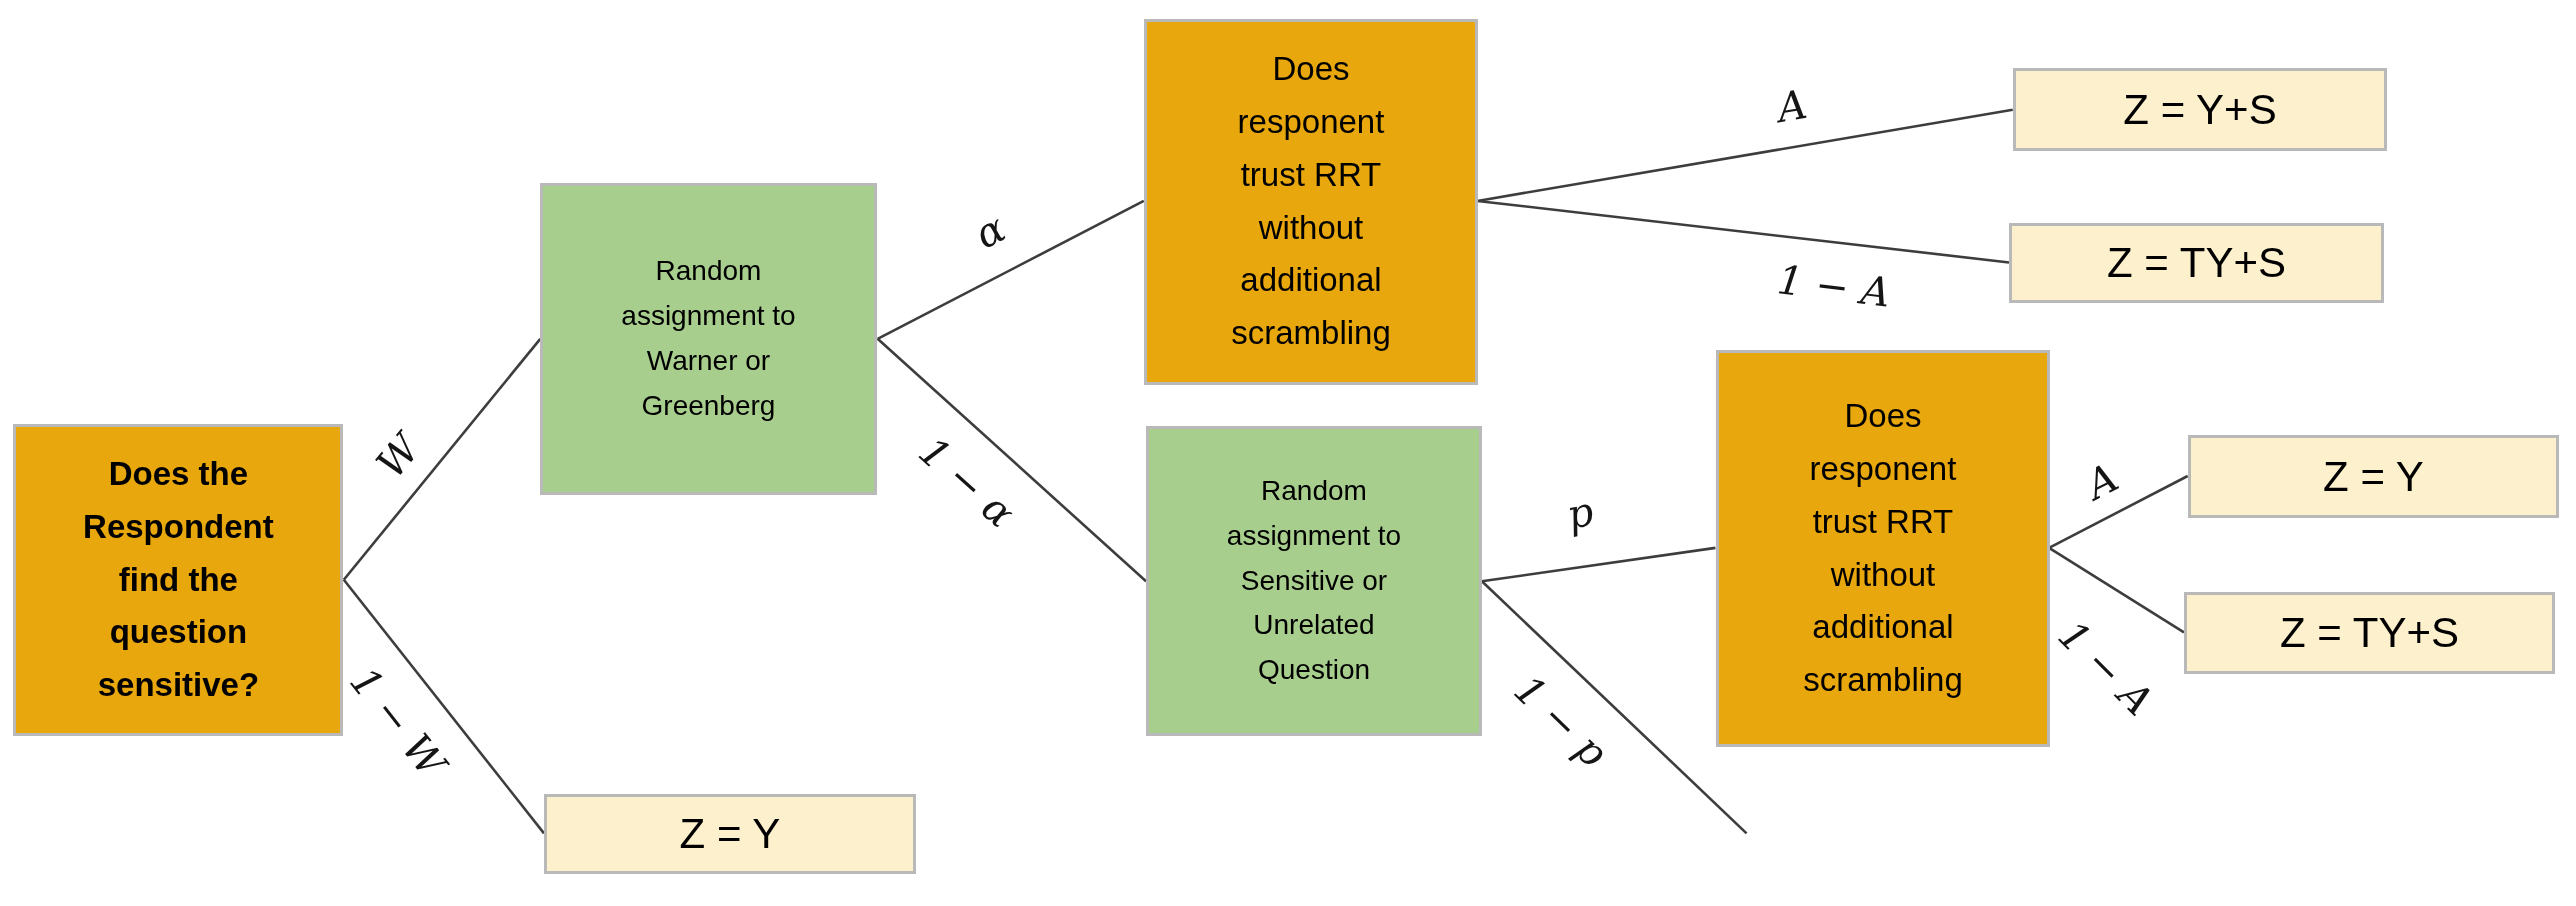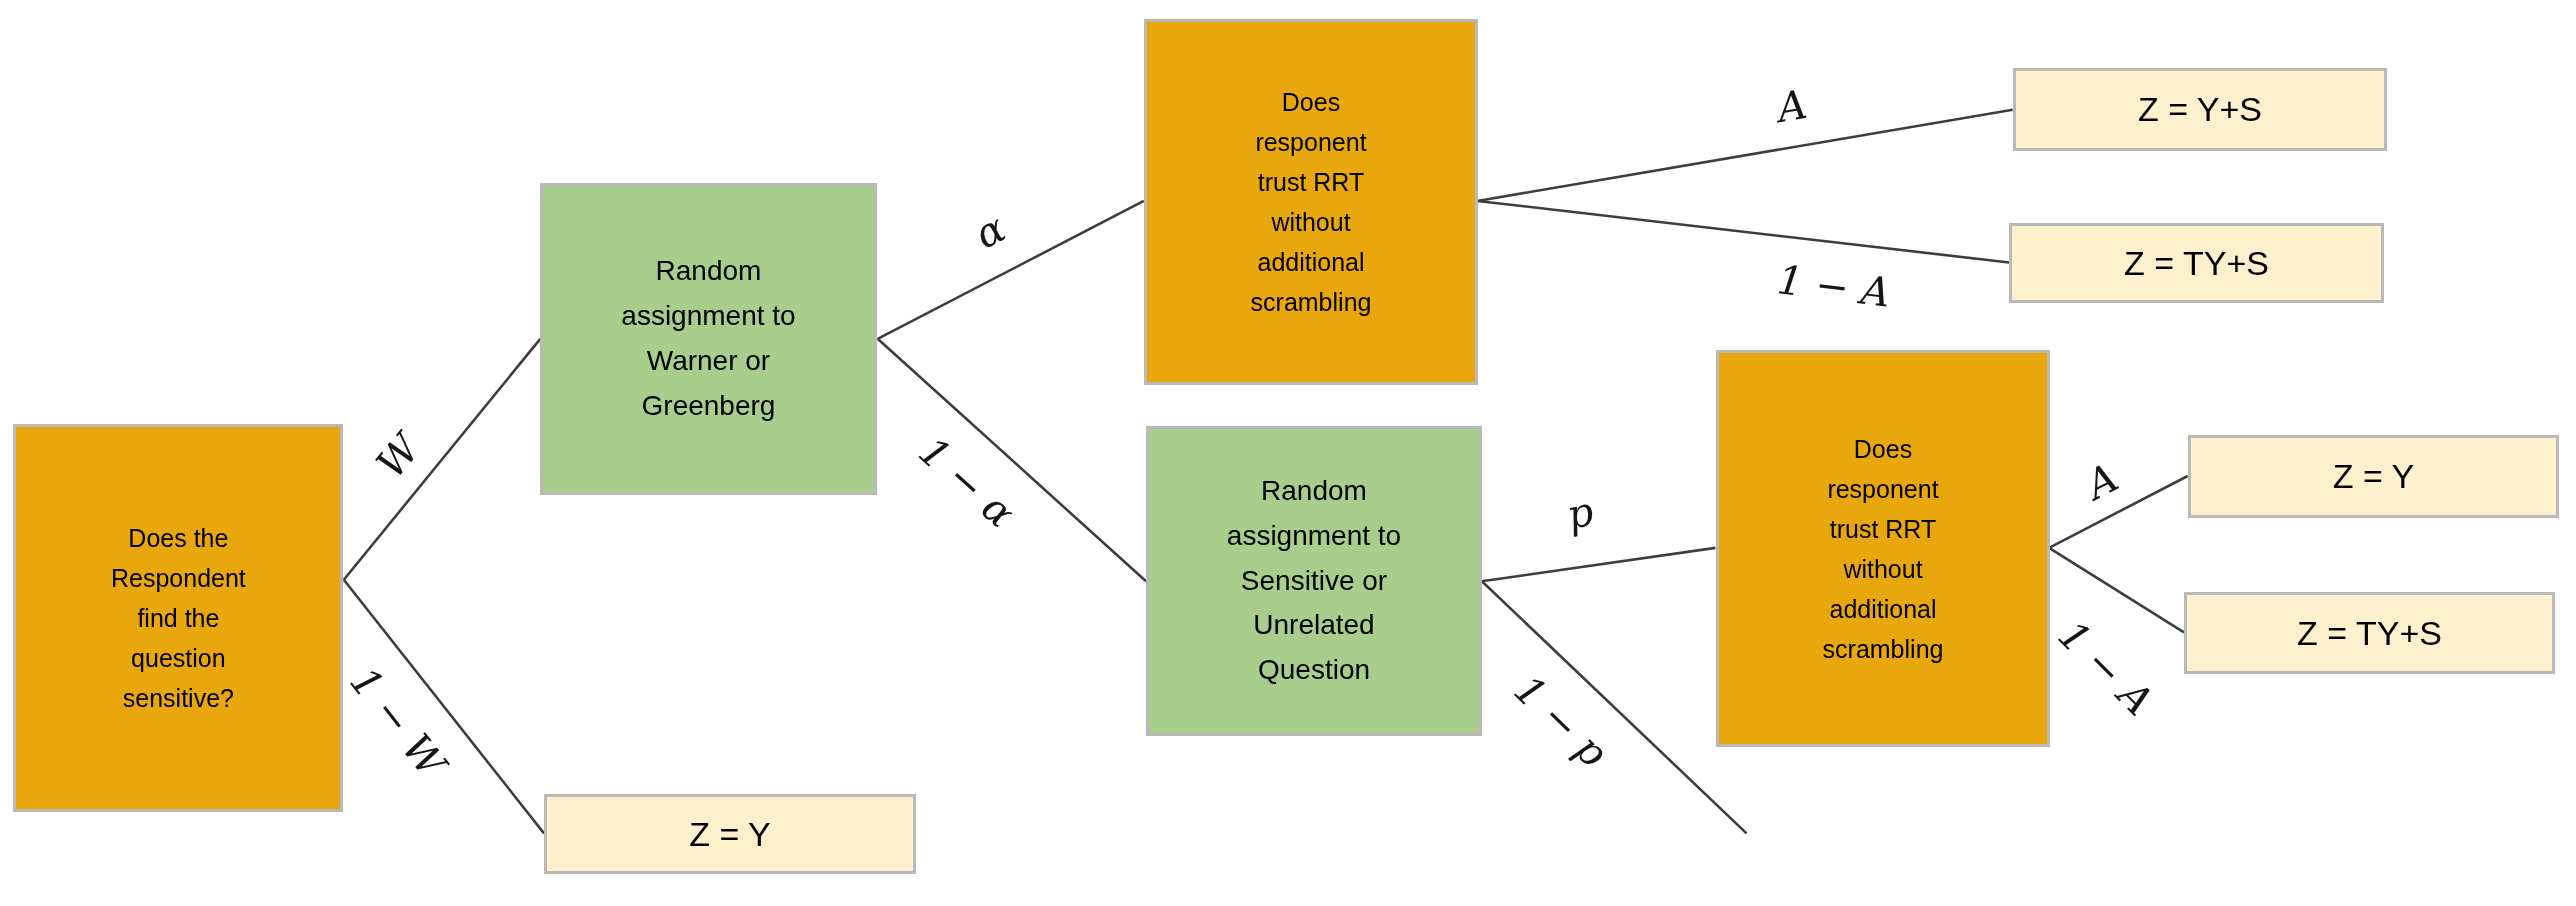--- a/index.html
+++ b/index.html
@@ -26,33 +26,33 @@
     box-sizing: border-box;
     display: flex;
     align-items: center;
     justify-content: center;
     text-align: center;
     white-space: pre-line;
   }
   .node.question {
     background: var(--question-fill, #e8a70c);
     border: 3.7px solid var(--box-border, #b9b9b9);
-    font-size: 25px;
+    font-size: 33px;
     line-height: 1.6;
   }
   .node.assignment {
     background: var(--assignment-fill, #a8ce8e);
     border: 3.7px solid var(--box-border, #b9b9b9);
     font-size: 28px;
     line-height: 1.6;
   }
   .node.outcome {
     background: var(--outcome-fill, #fcf0cd);
     border: 3.7px solid var(--box-border, #b9b9b9);
-    font-size: 34px;
+    font-size: 42px;
   }
   .edge-label {
     position: absolute;
     font-family: "DejaVu Serif", serif;
     font-style: italic;
     font-size: 40px;
     white-space: nowrap;
     color: #151515;
     transform: translate(-50%, -50%) rotate(var(--r, 0deg));
   }
@@ -68,21 +68,21 @@
     <line x1="1183" y1="457" x2="1542" y2="271"></line>
     <line x1="1183" y1="457" x2="1545" y2="784"></line>
     <line x1="1992" y1="271" x2="2714" y2="148"></line>
     <line x1="1992" y1="271" x2="2709" y2="354"></line>
     <line x1="1998" y1="784" x2="2313" y2="739"></line>
     <line x1="1998" y1="784" x2="2355" y2="1124"></line>
     <line x1="2763" y1="739" x2="2950" y2="642"></line>
     <line x1="2763" y1="739" x2="2945" y2="853"></line>
   </svg>
 
-  <div class="node question" style="left:13.4px;   top:424px;  width:330px; height:388px;">Does the
+  <div class="node question" style="left:13.4px;   top:424px;  width:330px; height:312px;font-weight:bold;">Does the
 Respondent
 find the
 question
 sensitive?</div>
   <div class="node assignment" style="left:540px;  top:183px;  width:337px; height:312px;">Random
 assignment to
 Warner or
 Greenberg</div>
   <div class="node question" style="left:1144px; top:18.5px;   width:334px; height:366px;">Does
 responent

